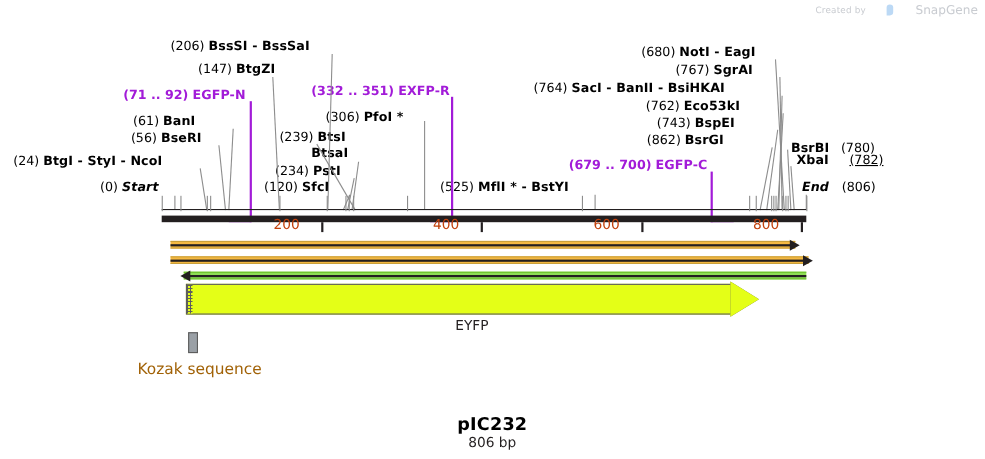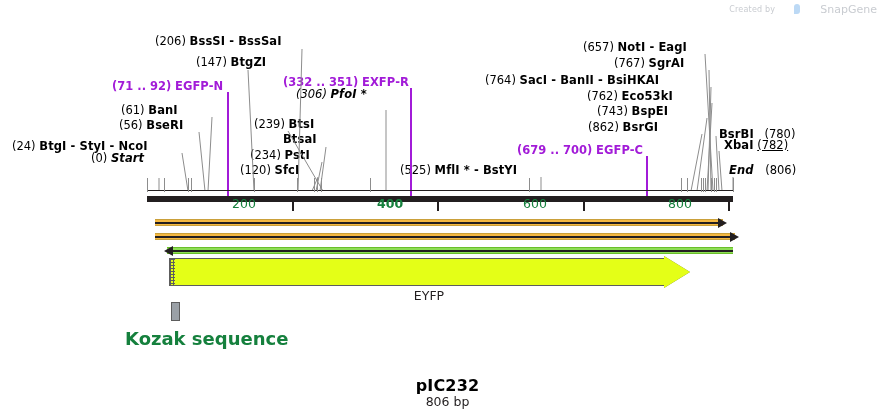--- a/index.html
+++ b/index.html
@@ -7,21 +7,21 @@
     width:895px;height:417px;
     background:#ffffff;
     font-family:"DejaVu Sans","Liberation Sans",sans-serif;
     position:relative;overflow:hidden;
     -webkit-font-smoothing:antialiased;
   }
   .abs{position:absolute;}
 
   
   #watermark{
-    top:3px;right:18px;
+    top:3px;right:6px;
     display:flex;align-items:center;gap:19px;
     font-size:8px;color:#c9ccd1;letter-spacing:.2px;
     white-space:nowrap;
   }
   #watermark .sg-logo{
     width:7px;height:11px;display:inline-block;position:relative;
   }
   #watermark .sg-logo:before{
     content:"";position:absolute;left:0;top:0;
     width:6px;height:10px;background:#bcd9f5;
@@ -46,22 +46,22 @@
     background:#231f20;
   }
   #backbone-hairline{
     left:147px;top:190px;width:586px;height:1px;background:#231f20;
   }
   .site-tick{position:absolute;width:1px;background:#8d8d8d;}
 
   
   .ruler-tick{position:absolute;width:2px;height:9px;background:#231f20;}
   .ruler-num{
-    position:absolute;font-size:12.5px;color:#15803d;
-    text-align:left;white-space:nowrap;
+    position:absolute;font-size:12.5px;color:#c2410c;
+    text-align:center;white-space:nowrap;
   }
 
   
   .pbracket{position:absolute;}
   .pbracket .v{position:absolute;width:1.6px;background:#a21bd8;}
   .pbracket .h{position:absolute;height:2.4px;background:#a21bd8;}
 
   
   .orf{position:absolute;}
   .orf .shaft{position:absolute;}
@@ -94,21 +94,21 @@
     left:169px;top:288px;width:520px;text-align:center;
     font-size:12.5px;color:#231f20;
   }
 
   
   #kozak-box{
     left:171px;top:302px;width:9px;height:19px;
     background:#9aa0a6;border:1px solid #5d5d5d;box-sizing:border-box;
   }
   #kozak-label{
-    left:125px;top:328px;font-size:18px;color:#15803d;white-space:nowrap;font-weight:bold;
+    left:125px;top:328px;font-size:14px;color:#a16207;white-space:nowrap;
   }
 
   
   #title{
     left:0;top:376px;width:895px;text-align:center;
     font-size:16px;font-weight:bold;color:#000;letter-spacing:.2px;
   }
   #subtitle{
     left:0;top:394px;width:895px;text-align:center;
     font-size:12.5px;color:#231f20;
@@ -121,21 +121,21 @@
   <span>Created by</span>
   <span class="sg-logo"></span>
   <span class="sg-name">SnapGene</span>
 </div>
 
 <div class="abs lbl" style="left:155px;top:35px;">
   <span class="pos">(206)</span>
   <span class="enz">BssSI  -  BssSaI</span>
 </div>
 
-<div class="abs lbl" style="left:196px;top:56px;">
+<div class="abs lbl" style="left:180px;top:56px;">
   <span class="pos">(147)</span>
   <span class="enz">BtgZI</span>
 </div>
 
 <div class="abs lbl purple" style="left:112px;top:80px;">
   <span class="pos">(71 .. 92)</span>
   <span class="enz">EGFP-N</span>
 </div>
 
 <div class="abs lbl" style="left:121px;top:104px;">
@@ -146,31 +146,31 @@
 <div class="abs lbl" style="left:119px;top:119px;">
   <span class="pos">(56)</span>
   <span class="enz">BseRI</span>
 </div>
 
 <div class="abs lbl" style="left:12px;top:140px;">
   <span class="pos">(24)</span>
   <span class="enz">BtgI  -  StyI  -  NcoI</span>
 </div>
 
-<div class="abs lbl italic" style="left:91px;top:152px;">
+<div class="abs lbl italic" style="left:91px;top:164px;">
   <span class="pos">(0)</span>
   <span class="enz">Start</span>
 </div>
 
 <div class="abs lbl purple" style="left:283px;top:76px;">
   <span class="pos">(332 .. 351)</span>
   <span class="enz">EXFP-R</span>
 </div>
 
-<div class="abs lbl" style="left:296px;top:88px;font-style:italic;">
+<div class="abs lbl" style="left:296px;top:100px;">
   <span class="pos">(306)</span>
   <span class="enz">PfoI *</span>
 </div>
 
 <div class="abs lbl" style="left:254px;top:118px;">
   <span class="pos">(239)</span>
   <span class="enz">BtsI</span>
 </div>
 
 <div class="abs lbl" style="left:283px;top:133px;">
@@ -186,21 +186,21 @@
   <span class="pos">(120)</span>
   <span class="enz">SfcI</span>
 </div>
 
 <div class="abs lbl" style="left:400px;top:164px;">
   <span class="pos">(525)</span>
   <span class="enz">MflI *  -  BstYI</span>
 </div>
 
 <div class="abs lbl" style="left:583px;top:41px;">
-  <span class="pos">(657)</span>
+  <span class="pos">(680)</span>
   <span class="enz">NotI  -  EagI</span>
 </div>
 
 <div class="abs lbl" style="left:614px;top:57px;">
   <span class="pos">(767)</span>
   <span class="enz">SgrAI</span>
 </div>
 
 <div class="abs lbl" style="left:485px;top:74px;">
   <span class="pos">(764)</span>
@@ -227,21 +227,21 @@
   <span class="enz">EGFP-C</span>
 </div>
 
 <div class="abs lbl" style="left:719px;top:128px;">
   <span class="enz">BsrBI</span>
   <span class="pos" style="margin-left:7px;">(780)</span>
 </div>
 
 <div class="abs lbl" style="left:724px;top:139px;">
   <span class="enz">XbaI</span>
-  <span class="pos" style="margin-left:0;text-decoration:underline;">(782)</span>
+  <span class="pos" style="margin-left:15px;text-decoration:underline;">(782)</span>
 </div>
 
 <div class="abs lbl italic" style="left:729px;top:164px;">
   <span class="enz">End</span>
   <span class="pos" style="margin-left:8px;font-style:normal;">(806)</span>
 </div>
 
 <svg class="abs" style="left:0;top:0;width:895px;height:210px;pointer-events:none;">
   <g stroke="#8d8d8d" stroke-width="1" fill="none">
 
@@ -287,21 +287,21 @@
 </div>
 
 <div class="abs" id="backbone-hairline"></div>
 <div class="abs" id="backbone"></div>
 
 <div class="abs">
   <div class="ruler-tick" style="left:292px;top:202px;"></div>
   <div class="ruler-num" style="left:232px;top:196px;width:57px;">200</div>
 
   <div class="ruler-tick" style="left:437px;top:202px;"></div>
-  <div class="ruler-num" style="left:377px;top:196px;width:57px;font-weight:bold;">400</div>
+  <div class="ruler-num" style="left:377px;top:196px;width:57px;">400</div>
 
   <div class="ruler-tick" style="left:583px;top:202px;"></div>
   <div class="ruler-num" style="left:523px;top:196px;width:57px;">600</div>
 
   <div class="ruler-tick" style="left:728px;top:202px;"></div>
   <div class="ruler-num" style="left:668px;top:196px;width:57px;">800</div>
 </div>
 
 <div class="orf" style="left:155px;top:218px;width:578px;height:9px;">
   <div class="shaft" style="left:0;top:1px;width:568px;height:7px;

